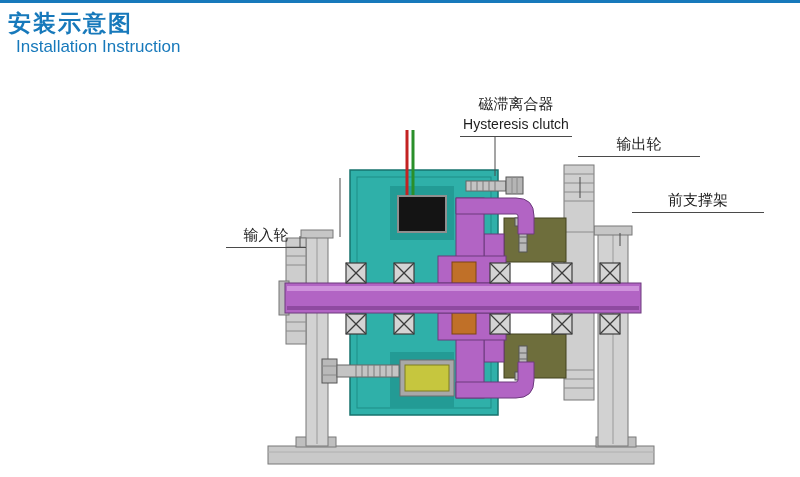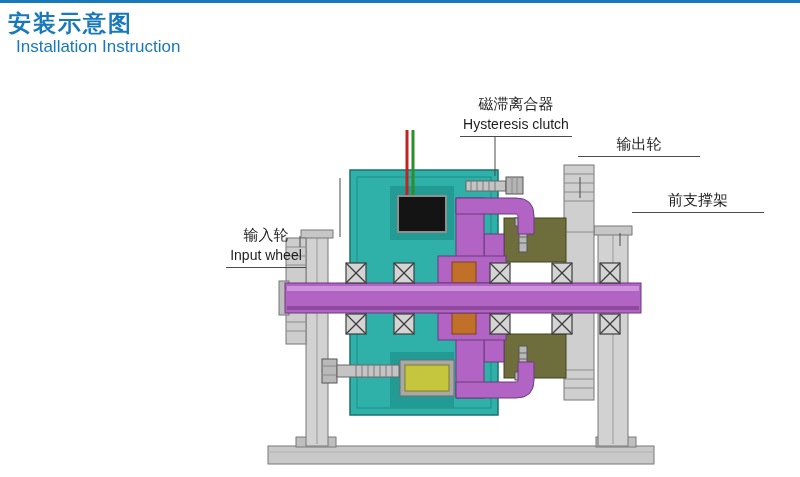--- a/index.html
+++ b/index.html
@@ -177,21 +177,20 @@
   </svg>
 
   <div class="callout" style="left:460px; top:94px; width:112px;">
     <div class="cn">磁滞离合器</div>
     <div class="en">Hysteresis clutch</div>
   </div>
 
 
   <div class="callout" style="left:226px; top:193px; width:80px;margin-top:32px;">
     <div class="cn">输入轮</div>
-    <div class="en">Input wheel</div>
   </div>
 
   <div class="callout" style="left:578px; top:134px; width:122px;">
     <div class="cn">输出轮</div>
   </div>
 
   <div class="callout" style="left:616px; top:190px; width:132px;margin-left:16px;">
     <div class="cn">前支撑架</div>
   </div>
 

